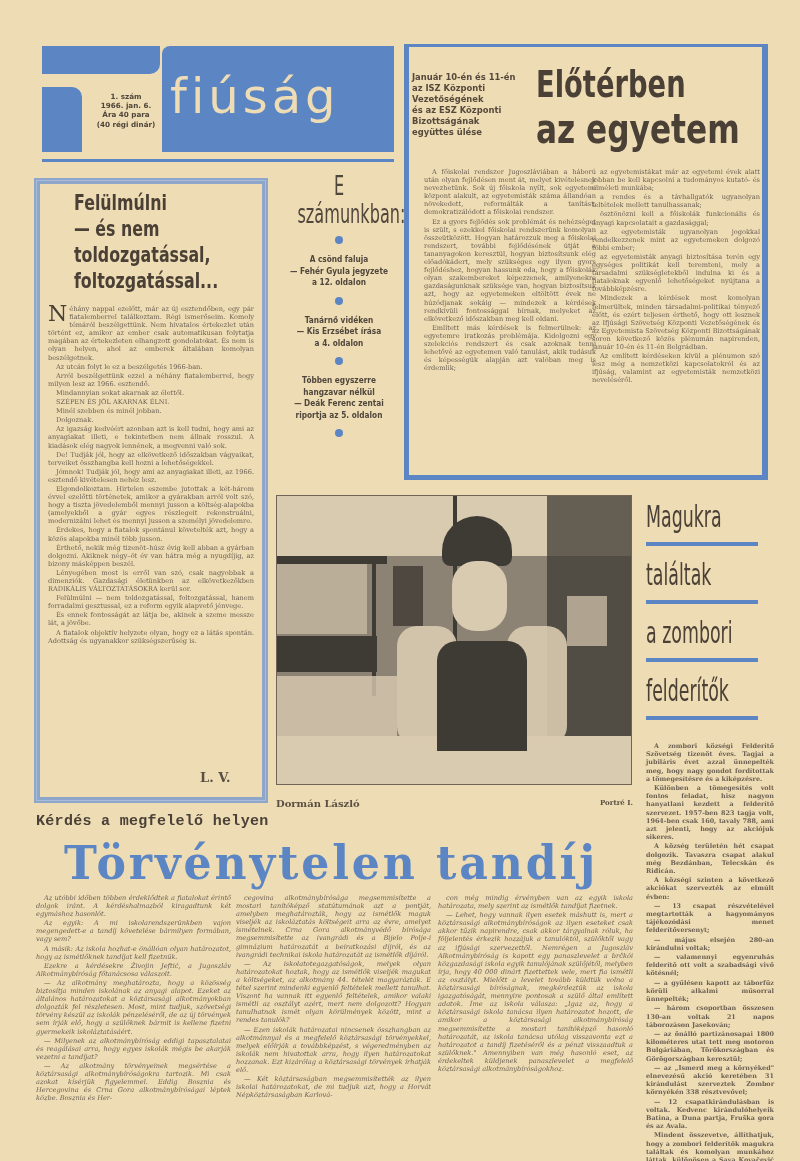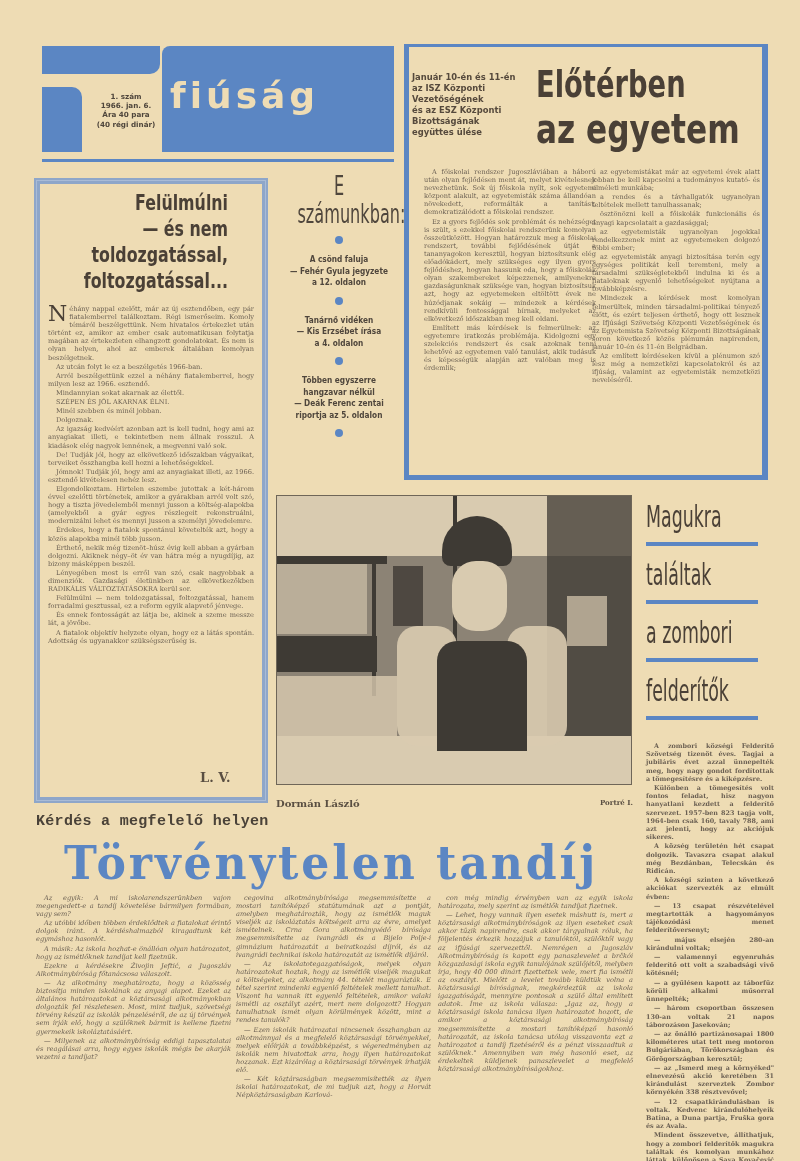--- a/index.html
+++ b/index.html
@@ -9,34 +9,34 @@
   .blue { background: #5b86c3; }
   .body-text { font-size: 6.6px; line-height: 8.1px; text-align: justify; color: #6a5f52; }
   .body-text p { text-indent: 8px; margin-bottom: 1px; }
 
   
   #mast-left-top { left: 42px; top: 46px; width: 118px; height: 28px; border-radius: 0 0 10px 0; }
   #mast-left-low { left: 42px; top: 87px; width: 40px; height: 65px; border-radius: 0 10px 0 0; }
   #mast-right { left: 162px; top: 46px; width: 232px; height: 106px; border-radius: 8px 0 0 0; }
   #mast-rule { left: 42px; top: 159px; width: 352px; height: 3px; }
   #mast-info { left: 86px; top: 92px; width: 80px; font-family: "DejaVu Sans", sans-serif; font-weight: bold; font-size: 7.2px; line-height: 9.2px; text-align: center; color: #4f463c; }
-  #mast-title { left: 170px; top: 76px; width: 218px; font-family: "DejaVu Sans", sans-serif; font-weight: bold; font-size: 36px; color: #eedcb4; letter-spacing: 4px; line-height: 40px; }
+  #mast-title { left: 170px; top: 76px; width: 218px; font-family: "DejaVu Sans", sans-serif; font-weight: normal; font-size: 48px; color: #eedcb4; letter-spacing: 4px; line-height: 40px; }
 
   
   #universities-box { left: 404px; top: 44px; width: 364px; height: 436px; border: 5px solid #5b86c3; border-top-width: 3px; border-right-width: 6px; }
   #univ-kicker { left: 412px; top: 72px; width: 120px; font-family: "DejaVu Sans", sans-serif; font-weight: bold; font-size: 8.4px; line-height: 11px; color: #55493c; }
   #univ-title { left: 536px; top: 62px; width: 230px; color: #4a4036; font-family: "DejaVu Sans", sans-serif; font-weight: bold; text-align: left; }
   #univ-title .l1 { font-size: 38px; line-height: 44px; transform: scaleX(0.72); transform-origin: left top; display: block; white-space: nowrap; }
   #univ-title .l2 { font-size: 40px; line-height: 46px; transform: scaleX(0.78); transform-origin: left top; display: block; white-space: nowrap; }
   #univ-col1 { left: 416px; top: 168px; width: 172px; margin-left: 8px; }
   #univ-col2 { left: 592px; top: 168px; width: 168px; }
 
   
   #editorial-box { left: 34px; top: 178px; width: 234px; height: 625px; border: 6px solid #8ea6c9; outline: 1px solid #a9bbd6; outline-offset: -3px; }
-  #editorial-title { left: 44px; top: 190px; width: 214px; text-align: right; color: #4a4036; }
+  #editorial-title { left: 44px; top: 190px; width: 214px; text-align: left; color: #4a4036; }
   #editorial-title .h { font-family: "DejaVu Sans", sans-serif; font-weight: bold; font-size: 22px; line-height: 26px; display: block; transform: scaleX(0.72); transform-origin: center top; white-space: nowrap; }
   #editorial-text { left: 48px; top: 305px; width: 206px; }
   #editorial-text .dropcap { float: left; font-size: 22px; line-height: 18px; margin-right: 2px; color: #4a4036; }
   #editorial-sign { left: 200px; top: 770px; font-size: 13px; font-weight: bold; color: #5a4f42; }
 
   
   #contents { left: 272px; top: 172px; width: 134px; text-align: center; color: #4f463c; font-family: "DejaVu Sans", sans-serif; }
   #contents .big { font-size: 26px; line-height: 28px; display: block; transform: scaleX(0.62); transform-origin: center top; white-space: nowrap; }
   #contents .dot { width: 8px; height: 8px; border-radius: 50%; background: #5b86c3; margin: 8px auto 10px; }
   #contents .item { font-size: 9px; line-height: 11.5px; font-weight: bold; transform: scaleX(0.82); transform-origin: center top; white-space: nowrap; }
@@ -201,26 +201,27 @@
   <p>— három csoportban összesen 130-an voltak 21 napos táborozáson Jasekován;</p>
   <p>— az önálló partizánosapai 1800 kilométeres utat tett meg motoron Bulgáriában, Törökországban és Görögországban keresztül;</p>
   <p>— az „Ismerd meg a környéked" elnevezésű akció keretében 31 kirándulást szerveztek Zombor környékén 338 résztvevővel;</p>
   <p>— 12 csapatkirándulásban is voltak. Kedvenc kirándulóhelyeik Batina, a Duna partja, Fruška gora és az Avala.</p>
   <p>Mindent összevetve, állíthatjuk, hogy a zombori felderítők magukra találtak és komolyan munkához láttak, különösen a Sava Kovačević és a Bratstvo Jedinstvo csapatokban.</p>
 </div>
 
 <div class="abs" id="kicker">Kérdés a megfelelő helyen</div>
 <div class="abs" id="tandij-title">Törvénytelen tandíj</div>
 <div class="abs body-text tcol" id="tcol1">
+  <p>Az utóbbi időben többen érdeklődtek a fiatalokat érintő dolgok iránt. A kérdéshalmazból kiragadtunk két egymáshoz hasonlót.</p>
   <p>Az egyik: A mi iskolarendszerünkben vajon megengedett-e a tandíj követelése bármilyen formában, vagy sem?</p>
-  <p>Az utóbbi időben többen érdeklődtek a fiatalokat érintő dolgok iránt. A kérdéshalmazból kiragadtunk két egymáshoz hasonlót.</p>
   <p>A másik: Az iskola hozhat-e önállóan olyan határozatot, hogy az ismétlőknek tandíjat kell fizetnük.</p>
   <p>Ezekre a kérdésekre Živojin Jeftić, a Jugoszláv Alkotmánybíróság főtanácsosa válaszolt.</p>
   <p>— Az alkotmány meghatározta, hogy a közösség biztosítja minden iskolának az anyagi alapot. Ezeket az általános határozatokat a köztársasági alkotmányokban dolgozták fel részletesen. Most, mint tudjuk, szövetségi törvény készül az iskolák pénzeléséről, de az új törvények sem írják elő, hogy a szülőknek bármit is kellene fizetni gyermekeik iskoláztatásáért.</p>
   <p>— Milyenek az alkotmánybíróság eddigi tapasztalatai és reagálásai arra, hogy egyes iskolák mégis be akarják vezetni a tandíjat?</p>
+  <p>— Az alkotmány törvényeinek megsértése a köztársasági alkotmánybíróságokra tartozik. Mi csak azokat kísérjük figyelemmel. Eddig Bosznia és Hercegovina és Crna Gora alkotmánybíróságai léptek közbe. Bosznia és Her-</p>
 </div>
 <div class="abs body-text tcol" id="tcol2">
   <p>cegovina alkotmánybírósága megsemmisítette a mostari tanítóképző statútumának azt a pontját, amelyben meghatározták, hogy az ismétlők maguk viseljék az iskoláztatás költségeit arra az évre, amelyet ismételnek. Crna Gora alkotmányvédő bírósága megsemmisítette az ivangrádi és a Bijelo Polje-i gimnázium határozatát a beiratkozási díjról, és az ivangrádi technikai iskola határozatát az ismétlők díjáról.</p>
   <p>— Az iskolatotegazgatóságok, melyek olyan határozatokat hoztak, hogy az ismétlők viseljék magukat a költségeket, az alkotmány 44. tételét magyarázták. E tétel szerint mindenki egyenlő feltételek mellett tanulhat. Viszont ha vannak itt egyenlő feltételek, amikor valaki ismétli az osztályt azért, mert nem dolgozott? Hogyan tanulhatnak ismét olyan körülmények között, mint a rendes tanulók?</p>
   <p>— Ezen iskolák határozatai nincsenek összhangban az alkotmánnyal és a megfelelő köztársasági törvényekkel, melyek előírják a továbbképzést, s végeredményben az iskolák nem hivatottak arra, hogy ilyen határozatokat hozzanak. Ezt kizárólag a köztársasági törvények írhatják elő.</p>
   <p>— Két köztársaságban megsemmisítették az ilyen iskolai határozatokat, de mi tudjuk azt, hogy a Horvát Népköztársaságban Karlová-</p>
 </div>
 <div class="abs body-text tcol" id="tcol3">
   <p>con még mindig érvényben van az egyik iskola határozata, mely szerint az ismétlők tandíjat fizetnek.</p>
   <p>— Lehet, hogy vannak ilyen esetek máshutt is, mert a köztársasági alkotmánybíróságok az ilyen eseteket csak akkor tűzik napirendre, csak akkor tárgyalnak róluk, ha följelentés érkezik hozzájuk a tanulóktól, szülőktől vagy az ifjúsági szervezettől. Nemrégen a Jugoszláv Alkotmánybíróság is kapott egy panaszlevelet a brčkói közgazdasági iskola egyik tanulójának szülőjétől, melyben írja, hogy 40 000 dinárt fizettettek vele, mert fia ismétli az osztályt. Mielőtt a levelet tovább küldtük volna a köztársasági bíróságnak, megkérdeztük az iskola igazgatóságát, mennyire pontosak a szülő által említett adatok. Íme az iskola válasza: „Igaz az, hogy a köztársasági iskola tanácsa ilyen határozatot hozott, de amikor a köztársasági alkotmánybíróság megsemmisítette a mostari tanítóképző hasonló határozatát, az iskola tanácsa utólag visszavonta ezt a határozatot a tandíj fizetéséről és a pénzt visszaadtuk a szülőknek." Amennyiben van még hasonló eset, az érdekeltek küldjenek panaszlevelet a megfelelő köztársasági alkotmánybíróságokhoz.</p>

